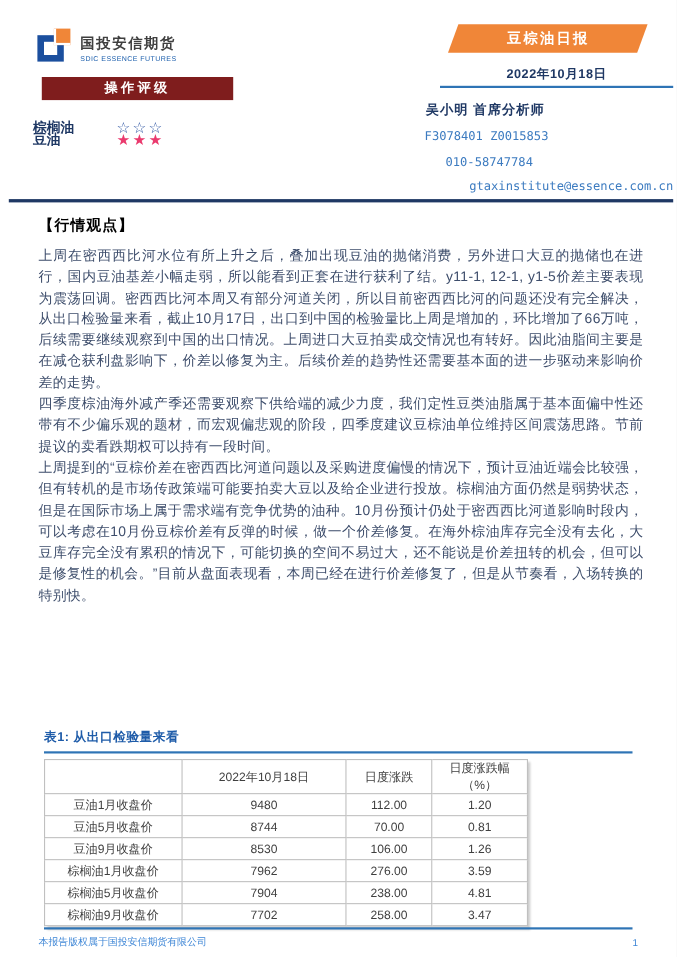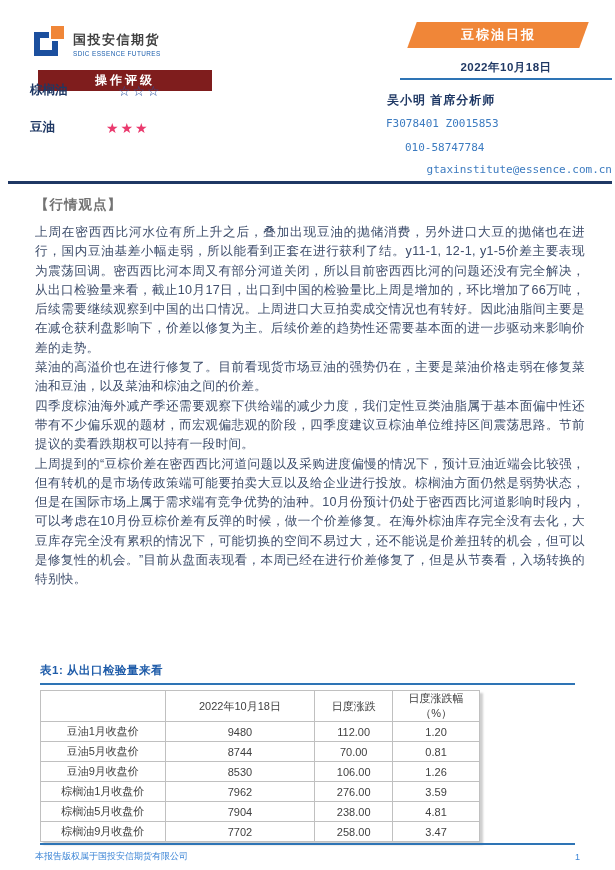--- a/index.html
+++ b/index.html
@@ -14,41 +14,41 @@
   .lm-blue{position:absolute;left:0;bottom:2px;width:24px;height:24px;
     border:6px solid #1b4f9e;box-sizing:border-box;background:#fff;}
   .lm-orange{position:absolute;right:2px;top:0;width:13px;height:13px;background:#f08638;
     border-left:2px solid #fff;border-bottom:2px solid #fff;}
   .logo-cn{font-size:13px;font-weight:bold;color:#3f3f3f;letter-spacing:1.5px;margin-top:4px;}
   .logo-en{font-size:6.4px;color:#1b5eac;letter-spacing:0.4px;margin-top:1px;}
   .rating-box{position:absolute;left:38px;top:70px;width:174px;height:21px;background:#7f1d1d;
     color:#ffffff;font-size:12px;font-weight:bold;letter-spacing:3px;
     display:flex;align-items:center;justify-content:center;}
   .rating-row{position:absolute;left:30px;display:flex;align-items:center;}
-  .rating-row.r1{top:82px;gap:12px;}
+  .rating-row.r1{top:108px;}
   .rating-row.r2{top:119px;}
   .rating-label{width:76px;font-size:12.5px;font-weight:bold;color:#1f3864;}
   .stars{font-size:14px;letter-spacing:2px;}
   .stars.hollow{color:#2a52a0;}
   .stars.filled{color:#ea3a6e;}
   .banner{position:absolute;left:412px;top:22px;width:172px;height:26px;background:#f08638;
     transform:skewX(-20deg);display:flex;align-items:center;justify-content:center;}
   .banner span{transform:skewX(20deg);color:#ffffff;font-size:13px;font-weight:bold;letter-spacing:2px;}
   .report-date{position:absolute;left:400px;top:60px;width:212px;text-align:center;
     color:#1f3864;font-size:11.5px;font-weight:bold;letter-spacing:0.5px;}
   .date-rule{position:absolute;left:400px;top:78px;width:212px;height:2px;background:#2e74b5;}
   .analyst-name{position:absolute;left:387px;top:92px;color:#1f3864;font-size:12px;font-weight:bold;letter-spacing:1px;}
   .contact{font-family:"DejaVu Sans Mono","Liberation Mono",monospace;color:#3c7bc0;font-size:11px;}
   .analyst-license{position:absolute;left:386px;top:117px;}
   .analyst-phone{position:absolute;left:405px;top:141px;}
   .analyst-email{position:absolute;right:3px;top:163px;text-decoration:none;}
   .header-rule{position:absolute;left:8px;right:3px;top:181px;height:2.5px;background:#1f3864;}
   
   .main{position:absolute;left:35px;top:196px;width:550px;}
-  .section-title{margin:0 0 9px 0;font-size:13.5px;font-weight:bold;color:#737373;letter-spacing:1px;}
+  .section-title{margin:0 0 9px 0;font-size:13.5px;font-weight:bold;color:#000000;letter-spacing:1px;}
   .main p{margin:0;color:#3d4d6b;font-size:12.6px;line-height:19.3px;
     text-align:justify;letter-spacing:0.3px;}
   
   .table-sec{position:absolute;left:40px;top:663px;width:535px;}
   .table-caption{color:#1f5ca9;font-size:11.5px;font-weight:bold;margin:0 0 5px 0;letter-spacing:0.5px;}
   .caption-rule{width:535px;height:2px;background:#2e74b5;margin-bottom:5px;}
   table{border-collapse:collapse;width:440px;box-shadow:3px 3px 2px #cfcfcf;background:#fff;}
   th,td{border:1px solid #c0c0c0;text-align:center;font-size:11px;color:#3f3f3f;
     height:19px;padding:0 4px;font-weight:normal;}
   th{color:#3f3f3f;}
@@ -98,21 +98,20 @@
   <div class="contact analyst-license">F3078401 Z0015853</div>
   <div class="contact analyst-phone">010-58747784</div>
   <a class="contact analyst-email" href="#">gtaxinstitute@essence.com.cn</a>
 
   <div class="header-rule"></div>
 
   <div class="main">
     <h2 class="section-title">【行情观点】</h2>
     <div>
         <p>上周在密西西比河水位有所上升之后，叠加出现豆油的抛储消费，另外进口大豆的抛储也在进行，国内豆油基差小幅走弱，所以能看到正套在进行获利了结。y11-1, 12-1, y1-5价差主要表现为震荡回调。密西西比河本周又有部分河道关闭，所以目前密西西比河的问题还没有完全解决，从出口检验量来看，截止10月17日，出口到中国的检验量比上周是增加的，环比增加了66万吨，后续需要继续观察到中国的出口情况。上周进口大豆拍卖成交情况也有转好。因此油脂间主要是在减仓获利盘影响下，价差以修复为主。后续价差的趋势性还需要基本面的进一步驱动来影响价差的走势。</p>
-        <p>菜油的高溢价也在进行修复了。目前看现货市场豆油的强势仍在，主要是菜油价格走弱在修复菜油和豆油，以及菜油和棕油之间的价差。</p>
         <p>四季度棕油海外减产季还需要观察下供给端的减少力度，我们定性豆类油脂属于基本面偏中性还带有不少偏乐观的题材，而宏观偏悲观的阶段，四季度建议豆棕油单位维持区间震荡思路。节前提议的卖看跌期权可以持有一段时间。</p>
         <p>上周提到的“豆棕价差在密西西比河道问题以及采购进度偏慢的情况下，预计豆油近端会比较强，但有转机的是市场传政策端可能要拍卖大豆以及给企业进行投放。棕榈油方面仍然是弱势状态，但是在国际市场上属于需求端有竞争优势的油种。10月份预计仍处于密西西比河道影响时段内，可以考虑在10月份豆棕价差有反弹的时候，做一个价差修复。在海外棕油库存完全没有去化，大豆库存完全没有累积的情况下，可能切换的空间不易过大，还不能说是价差扭转的机会，但可以是修复性的机会。”目前从盘面表现看，本周已经在进行价差修复了，但是从节奏看，入场转换的特别快。</p>
       </div>
   </div>
 
   <div class="table-sec">
     <div class="table-caption">表1: 从出口检验量来看</div>
     <div class="caption-rule"></div>
     <table>
       <colgroup>

